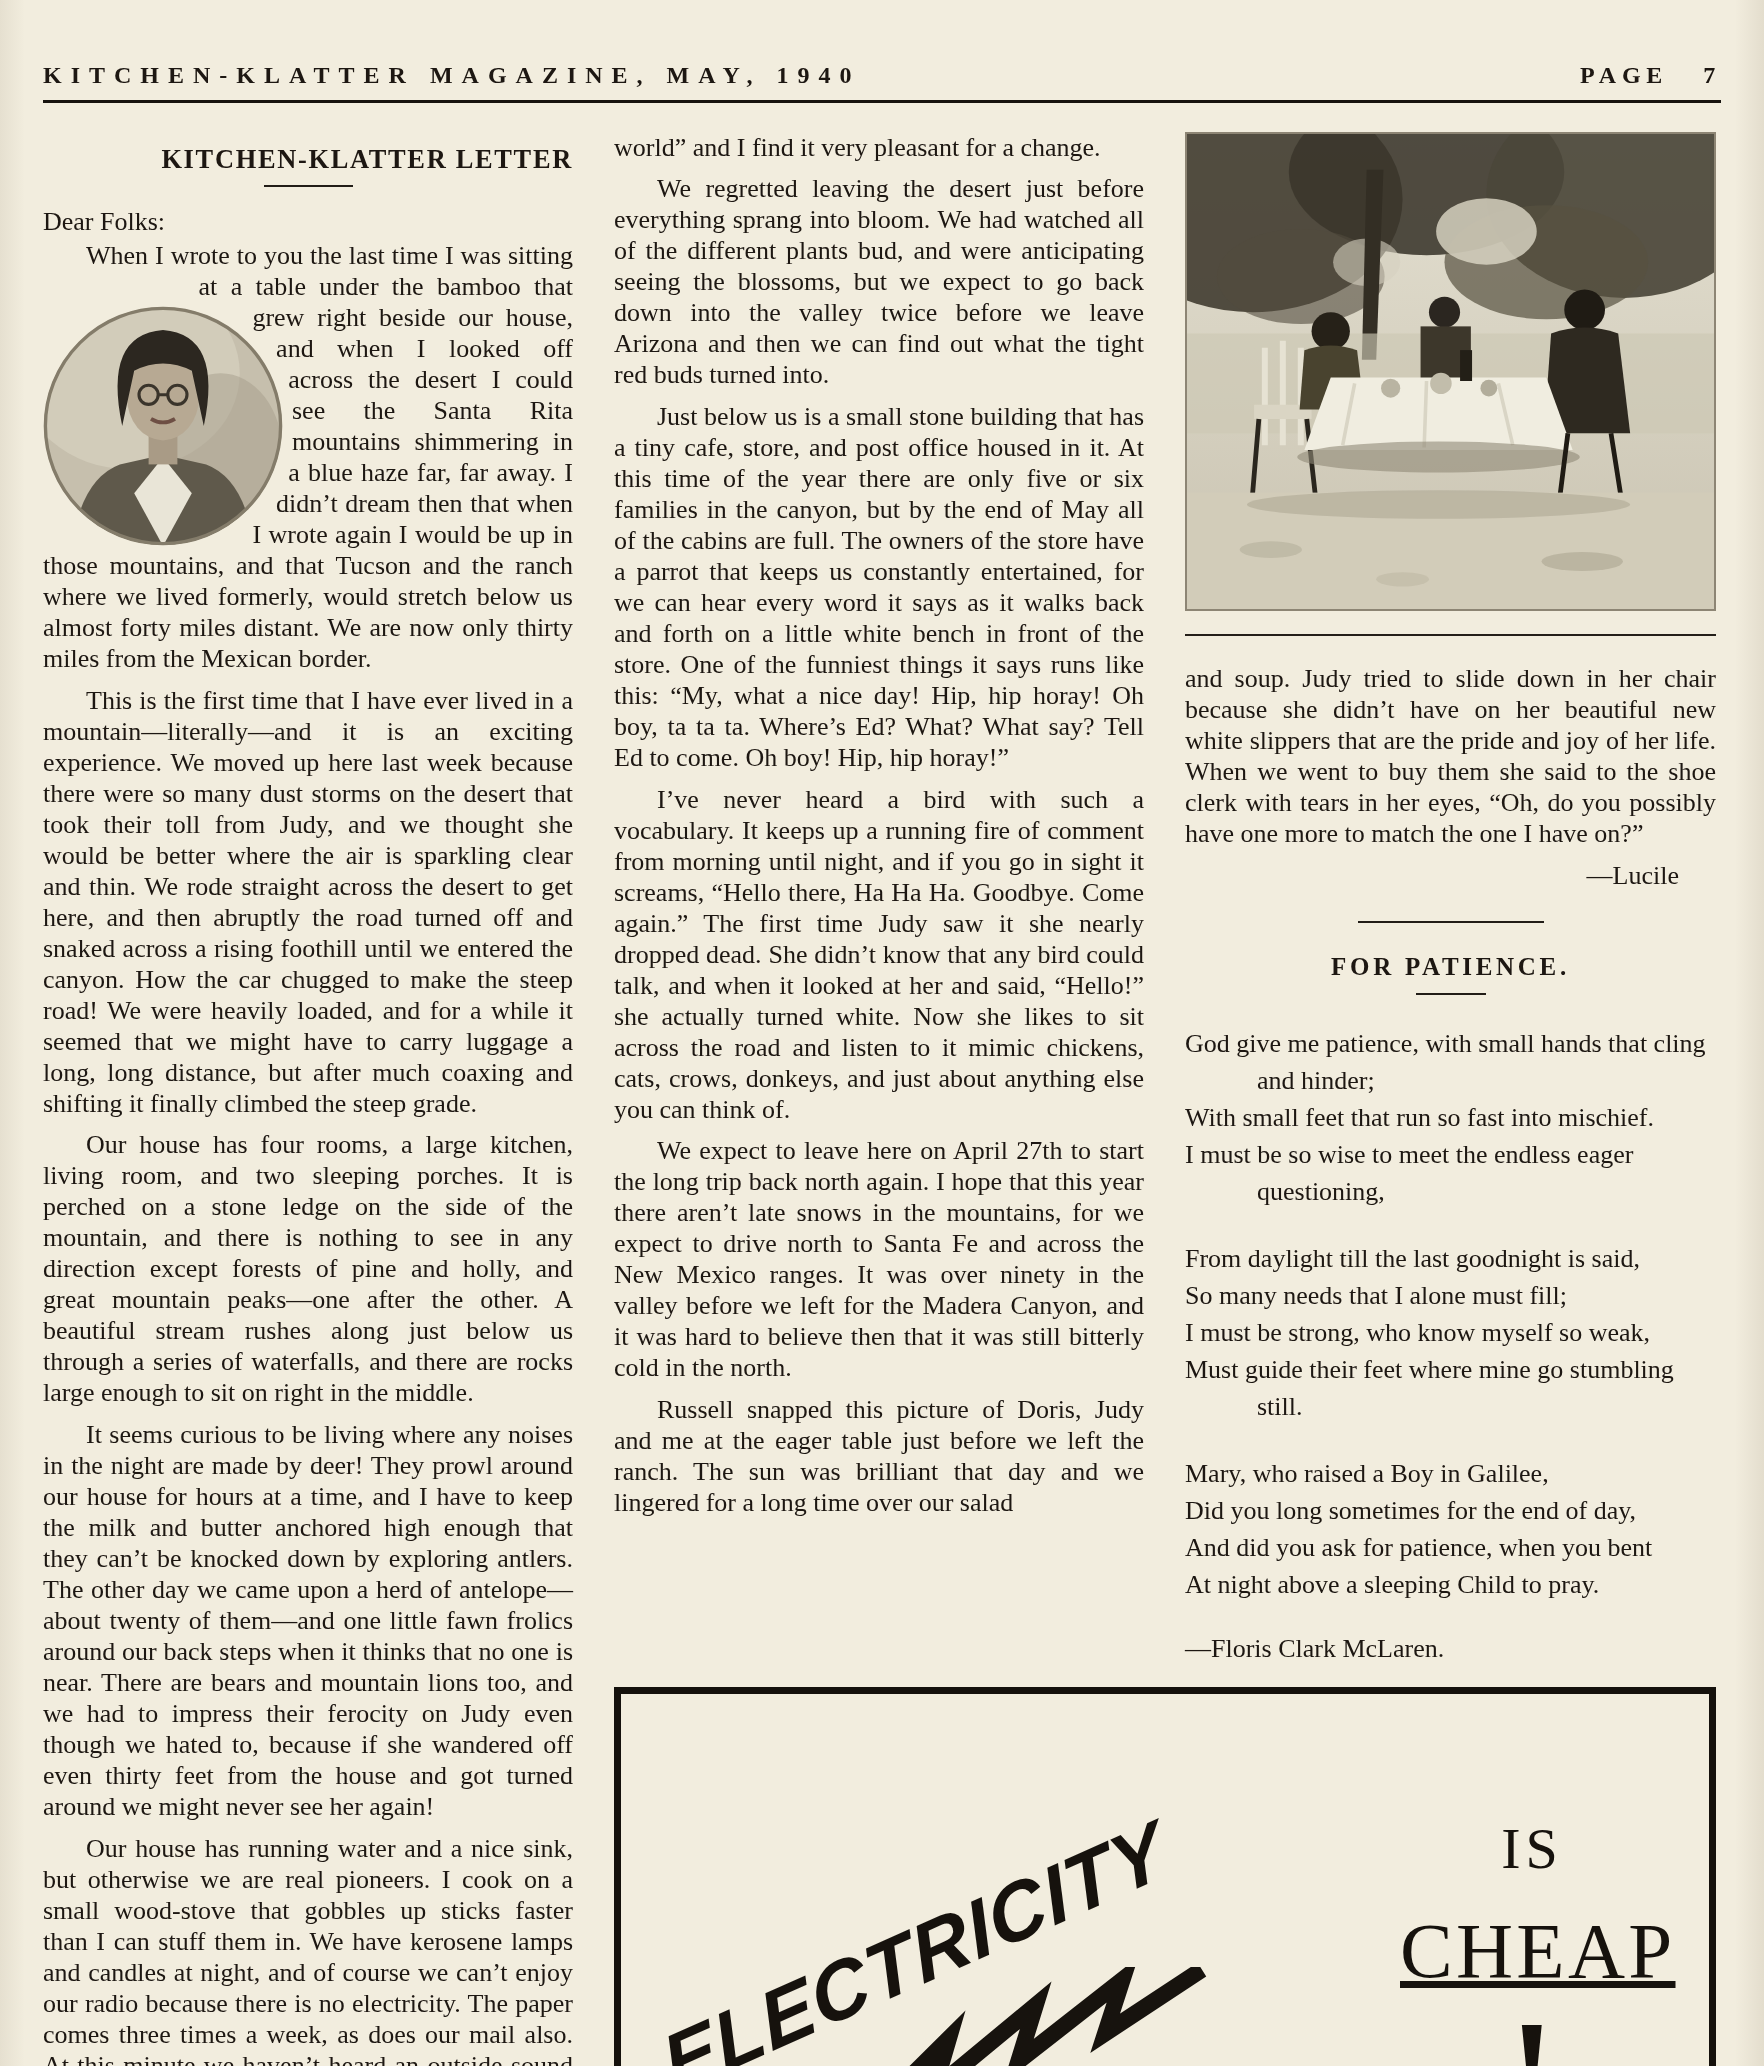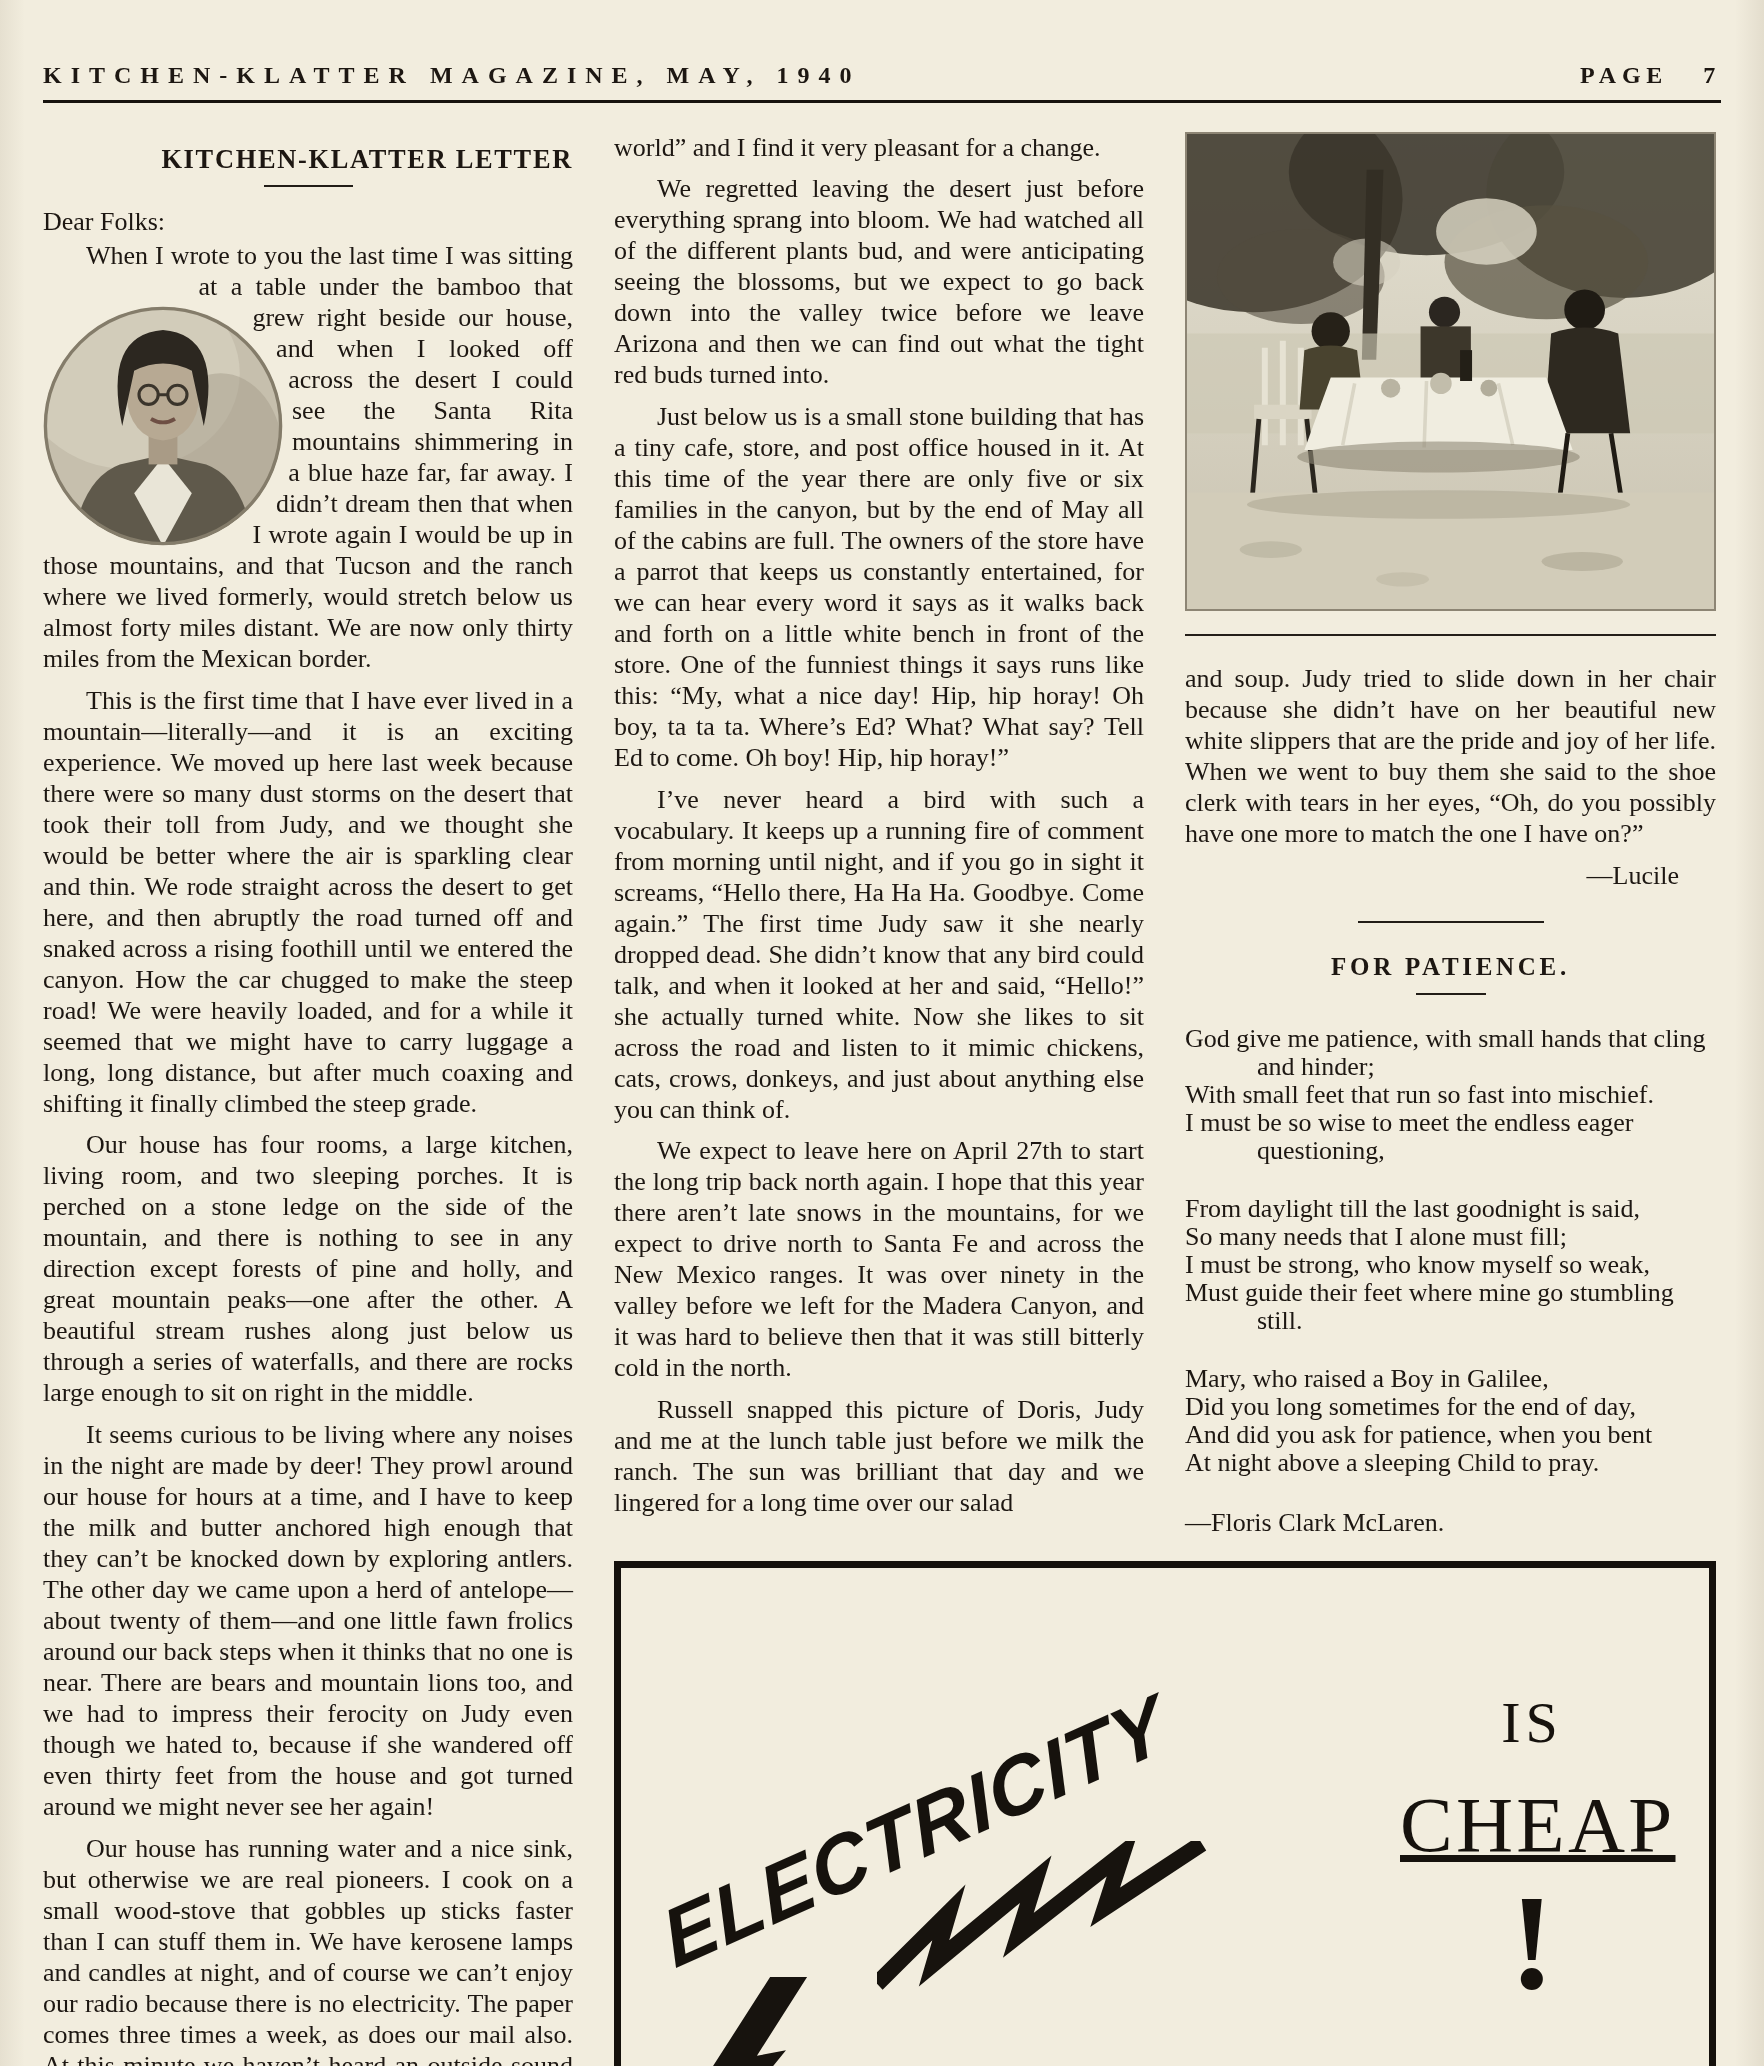--- a/index.html
+++ b/index.html
@@ -54,21 +54,21 @@
 
   
   .photo-frame { width:100%; height:479px; border:2.1px solid #8d8574; background:#d7d2c2; }
   .photo-frame svg { display:block; width:100%; height:100%; }
   .photo-rule { border-top:2.5px solid #241f19; margin:23px 0 27px 0; }
   .sig { text-align:right; font-size:26px; line-height:31px; margin:11.6px 37px 0 0; }
   .divider { width:186px; border-top:2.5px solid #221d17; margin:30px auto; }
   .poem-title { text-align:center; font-weight:bold; font-size:25px; letter-spacing:3.7px; }
   .poem-title-rule { width:70px; border-top:2.1px solid #221d17; margin:11.6px auto 30px auto; }
   .stanza { margin-bottom:30px; }
-  .poem-line { font-size:26px; line-height:28px; padding-left:72px; text-indent:-72px; }
+  .poem-line { font-size:26px; line-height:37px; padding-left:72px; text-indent:-72px; }
   .poem-sig { text-align:left; font-size:26px; line-height:31px; margin:4.1px 16.5px 0 0; }
 
   
   .ad {
     position:relative; height:702px; margin-top:23px;
     border:7px solid #15110c; background:rgba(0,0,0,0);
   }
   .ad-headline {
     position:absolute; left:58px; top:331px; line-height:83px;
     font-family:"Liberation Sans","DejaVu Sans",sans-serif;
@@ -134,21 +134,21 @@
       <p class="para">It seems curious to be living where any noises in the night are made by deer! They prowl around our house for hours at a time, and I have to keep the milk and butter anchored high enough that they can’t be knocked down by exploring antlers. The other day we came upon a herd of antelope—about twenty of them—and one little fawn frolics around our back steps when it thinks that no one is near. There are bears and mountain lions too, and we had to impress their ferocity on Judy even though we hated to, because if she wandered off even thirty feet from the house and got turned around we might never see her again!</p>
       <p class="para">Our house has running water and a nice sink, but otherwise we are real pioneers. I cook on a small wood-stove that gobbles up sticks faster than I can stuff them in. We have kerosene lamps and candles at night, and of course we can’t enjoy our radio because there is no electricity. The paper comes three times a week, as does our mail also. At this minute we haven’t heard an outside sound for two days, and all of Europe could have fallen into the ocean and we wouldn’t be any the wiser. This is what they call “escaping from the</p>
     </div>
 
     <div class="col2">
       <p class="para flush">world” and I find it very pleasant for a change.</p>
       <p class="para">We regretted leaving the desert just before everything sprang into bloom. We had watched all of the different plants bud, and were anticipating seeing the blossoms, but we expect to go back down into the valley twice before we leave Arizona and then we can find out what the tight red buds turned into.</p>
       <p class="para">Just below us is a small stone building that has a tiny cafe, store, and post office housed in it. At this time of the year there are only five or six families in the canyon, but by the end of May all of the cabins are full. The owners of the store have a parrot that keeps us constantly entertained, for we can hear every word it says as it walks back and forth on a little white bench in front of the store. One of the funniest things it says runs like this: “My, what a nice day! Hip, hip horay! Oh boy, ta ta ta. Where’s Ed? What? What say? Tell Ed to come. Oh boy! Hip, hip horay!”</p>
       <p class="para">I’ve never heard a bird with such a vocabulary. It keeps up a running fire of comment from morning until night, and if you go in sight it screams, “Hello there, Ha Ha Ha. Goodbye. Come again.” The first time Judy saw it she nearly dropped dead. She didn’t know that any bird could talk, and when it looked at her and said, “Hello!” she actually turned white. Now she likes to sit across the road and listen to it mimic chickens, cats, crows, donkeys, and just about anything else you can think of.</p>
       <p class="para">We expect to leave here on April 27th to start the long trip back north again. I hope that this year there aren’t late snows in the mountains, for we expect to drive north to Santa Fe and across the New Mexico ranges. It was over ninety in the valley before we left for the Madera Canyon, and it was hard to believe then that it was still bitterly cold in the north.</p>
-      <p class="para">Russell snapped this picture of Doris, Judy and me at the lunch table just before we milk the ranch. The sun was brilliant that day and we lingered for a long time over our salad</p>
+      <p class="para">Russell snapped this picture of Doris, Judy and me at the eager table just before we left the ranch. The sun was brilliant that day and we lingered for a long time over our salad</p>
     </div>
 
     <div class="col3">
       <div class="photo-frame">
         <svg viewBox="0 0 440 400" preserveAspectRatio="none" aria-hidden="true">
           <defs>
             <linearGradient id="sky" x1="0" y1="0" x2="0" y2="1">
               <stop offset="0" stop-color="#e4e0d1"></stop>
                 <stop offset="1" stop-color="#c9c3b1"></stop>
             </linearGradient>

